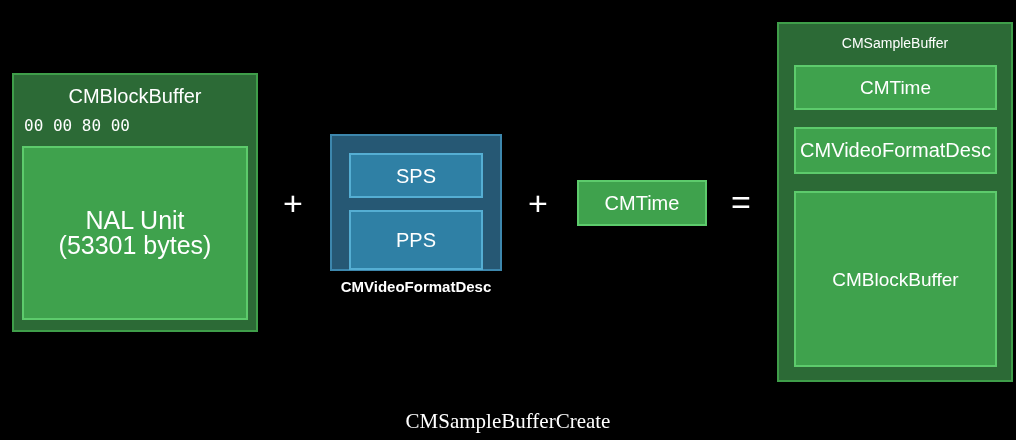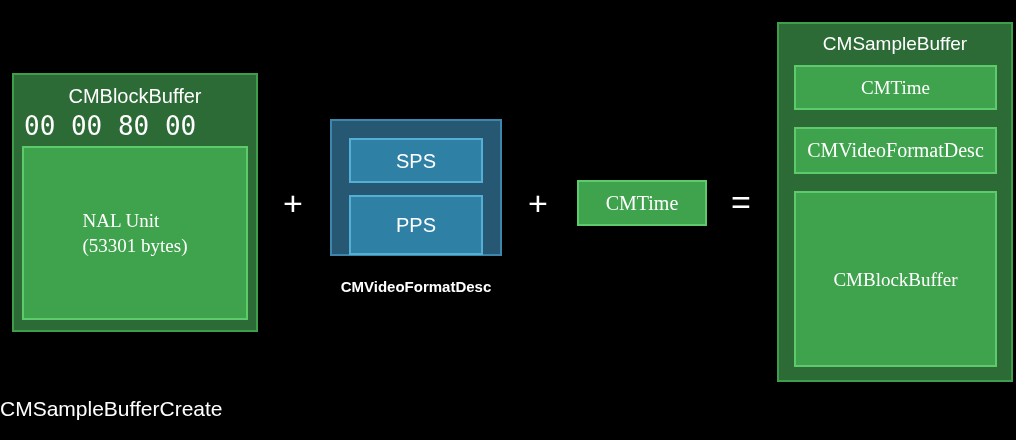--- a/index.html
+++ b/index.html
@@ -19,21 +19,20 @@
   .abs { position: absolute; box-sizing: border-box; }
 
   
   .green-dark {
     background: var(--green-dark, #2c6a36);
     border: 2px solid var(--green-dark-border, #3f9e4a);
   }
   .green-mid {
     background: var(--green-mid, #3fa24d);
     border: 2px solid var(--green-mid-border, #5dcb6c);
-    font-family: Liberation Serif, serif;
   }
 
   
   .blue-dark {
     background: var(--blue-dark, #265874);
     border: 2px solid var(--blue-dark-border, #3d87ad);
   }
   .blue-mid {
     background: var(--blue-mid, #2f80a5);
     border: 2px solid var(--blue-mid-border, #55aed3);
@@ -50,32 +49,32 @@
     position: absolute;
     left: 0; right: 0;
     text-align: center;
     font-size: 20px;
     line-height: 20px;
   }
 
   .hex {
     position: absolute;
     font-family: "DejaVu Sans Mono", monospace;
-    font-size: 26px;
+    font-size: 16px;
     line-height: 22px;
     white-space: pre;
   }
 
   .inner-label { font-size: 19px; line-height: 19px; }
   .sp-label    { font-size: 20px; line-height: 20px; }
 
   .nal-text {
-    font-size: 19px;
+    font-size: 25px;
     line-height: 25px;
-    text-align: left;
+    text-align: center;
   }
 
   .op {
     position: absolute;
     font-size: 34px;
     line-height: 34px;
     transform: translate(-50%, -50%);
     color: var(--text, #ffffff);
   }
 
@@ -83,22 +82,23 @@
     position: absolute;
     text-align: center;
     font-size: 15px;
     font-weight: 700;
     white-space: nowrap;
   }
 
   .bottom-caption {
     position: absolute;
     left: 0; right: 0;
-    top: 396px;
-    font-family: Liberation Sans, sans-serif;
+    top: 408px;
+    text-align: center;
+    font-family: Liberation Serif, serif;
     font-size: 21px;
     line-height: 26px;
   }
 </style>
 </head>
 <body>
 
 <div class="canvas" style="--bg: #000000; --text: #ffffff; --green-dark: #2c6a36; --green-dark-border: #3f9e4a; --green-mid: #3fa24d; --green-mid-border: #5dcb6c; --blue-dark: #265874; --blue-dark-border: #3d87ad; --blue-mid: #2f80a5; --blue-mid-border: #55aed3;">
 
   <div class="abs green-dark" style="left:12px; top:73px; width:246px; height:259px;">
@@ -107,40 +107,40 @@
     <div class="abs green-mid center-flex" style="left:8px; top:71px; width:226px; height:174px;">
       <div class="nal-text">
         <div>NAL Unit</div>
         <div>(53301 bytes)</div>
       </div>
     </div>
   </div>
 
   <div class="op" style="left:293px; top:203px;">+</div>
 
-  <div class="abs blue-dark" style="left:330px; top:119px; width:172px; height:137px;">
+  <div class="abs blue-dark" style="left:330px; top:134px; width:172px; height:137px;">
     <div class="abs blue-mid center-flex" style="left:17px; top:17px; width:134px; height:45px;">
       <span class="sp-label">SPS</span>
     </div>
     <div class="abs blue-mid center-flex" style="left:17px; top:74px; width:134px; height:60px;">
       <span class="sp-label">PPS</span>
     </div>
   </div>
   <div class="fd-caption" style="left:330px; width:172px; top:278px;">CMVideoFormatDesc</div>
 
   <div class="op" style="left:538px; top:203px;">+</div>
 
   <div class="abs green-mid center-flex" style="left:577px; top:180px; width:130px; height:46px;">
     <span class="sp-label">CMTime</span>
   </div>
 
   <div class="op" style="left:741px; top:202px;">=</div>
 
   <div class="abs green-dark" style="left:777px; top:22px; width:236px; height:360px;">
-    <div class="box-title" style="top:10px; font-size:19px; line-height:19px;">CMSampleBuffer</div>
+    <div class="box-title" style="top:10px; font-size:14px; line-height:19px;">CMSampleBuffer</div>
     <div class="abs green-mid center-flex" style="left:15px; top:41px; width:203px; height:45px;">
       <span class="inner-label">CMTime</span>
     </div>
     <div class="abs green-mid center-flex" style="left:15px; top:103px; width:203px; height:47px;">
       <span class="inner-label" style="font-size:20px;">CMVideoFormatDesc</span>
     </div>
     <div class="abs green-mid center-flex" style="left:15px; top:167px; width:203px; height:176px;">
       <span class="inner-label">CMBlockBuffer</span>
     </div>
   </div>

